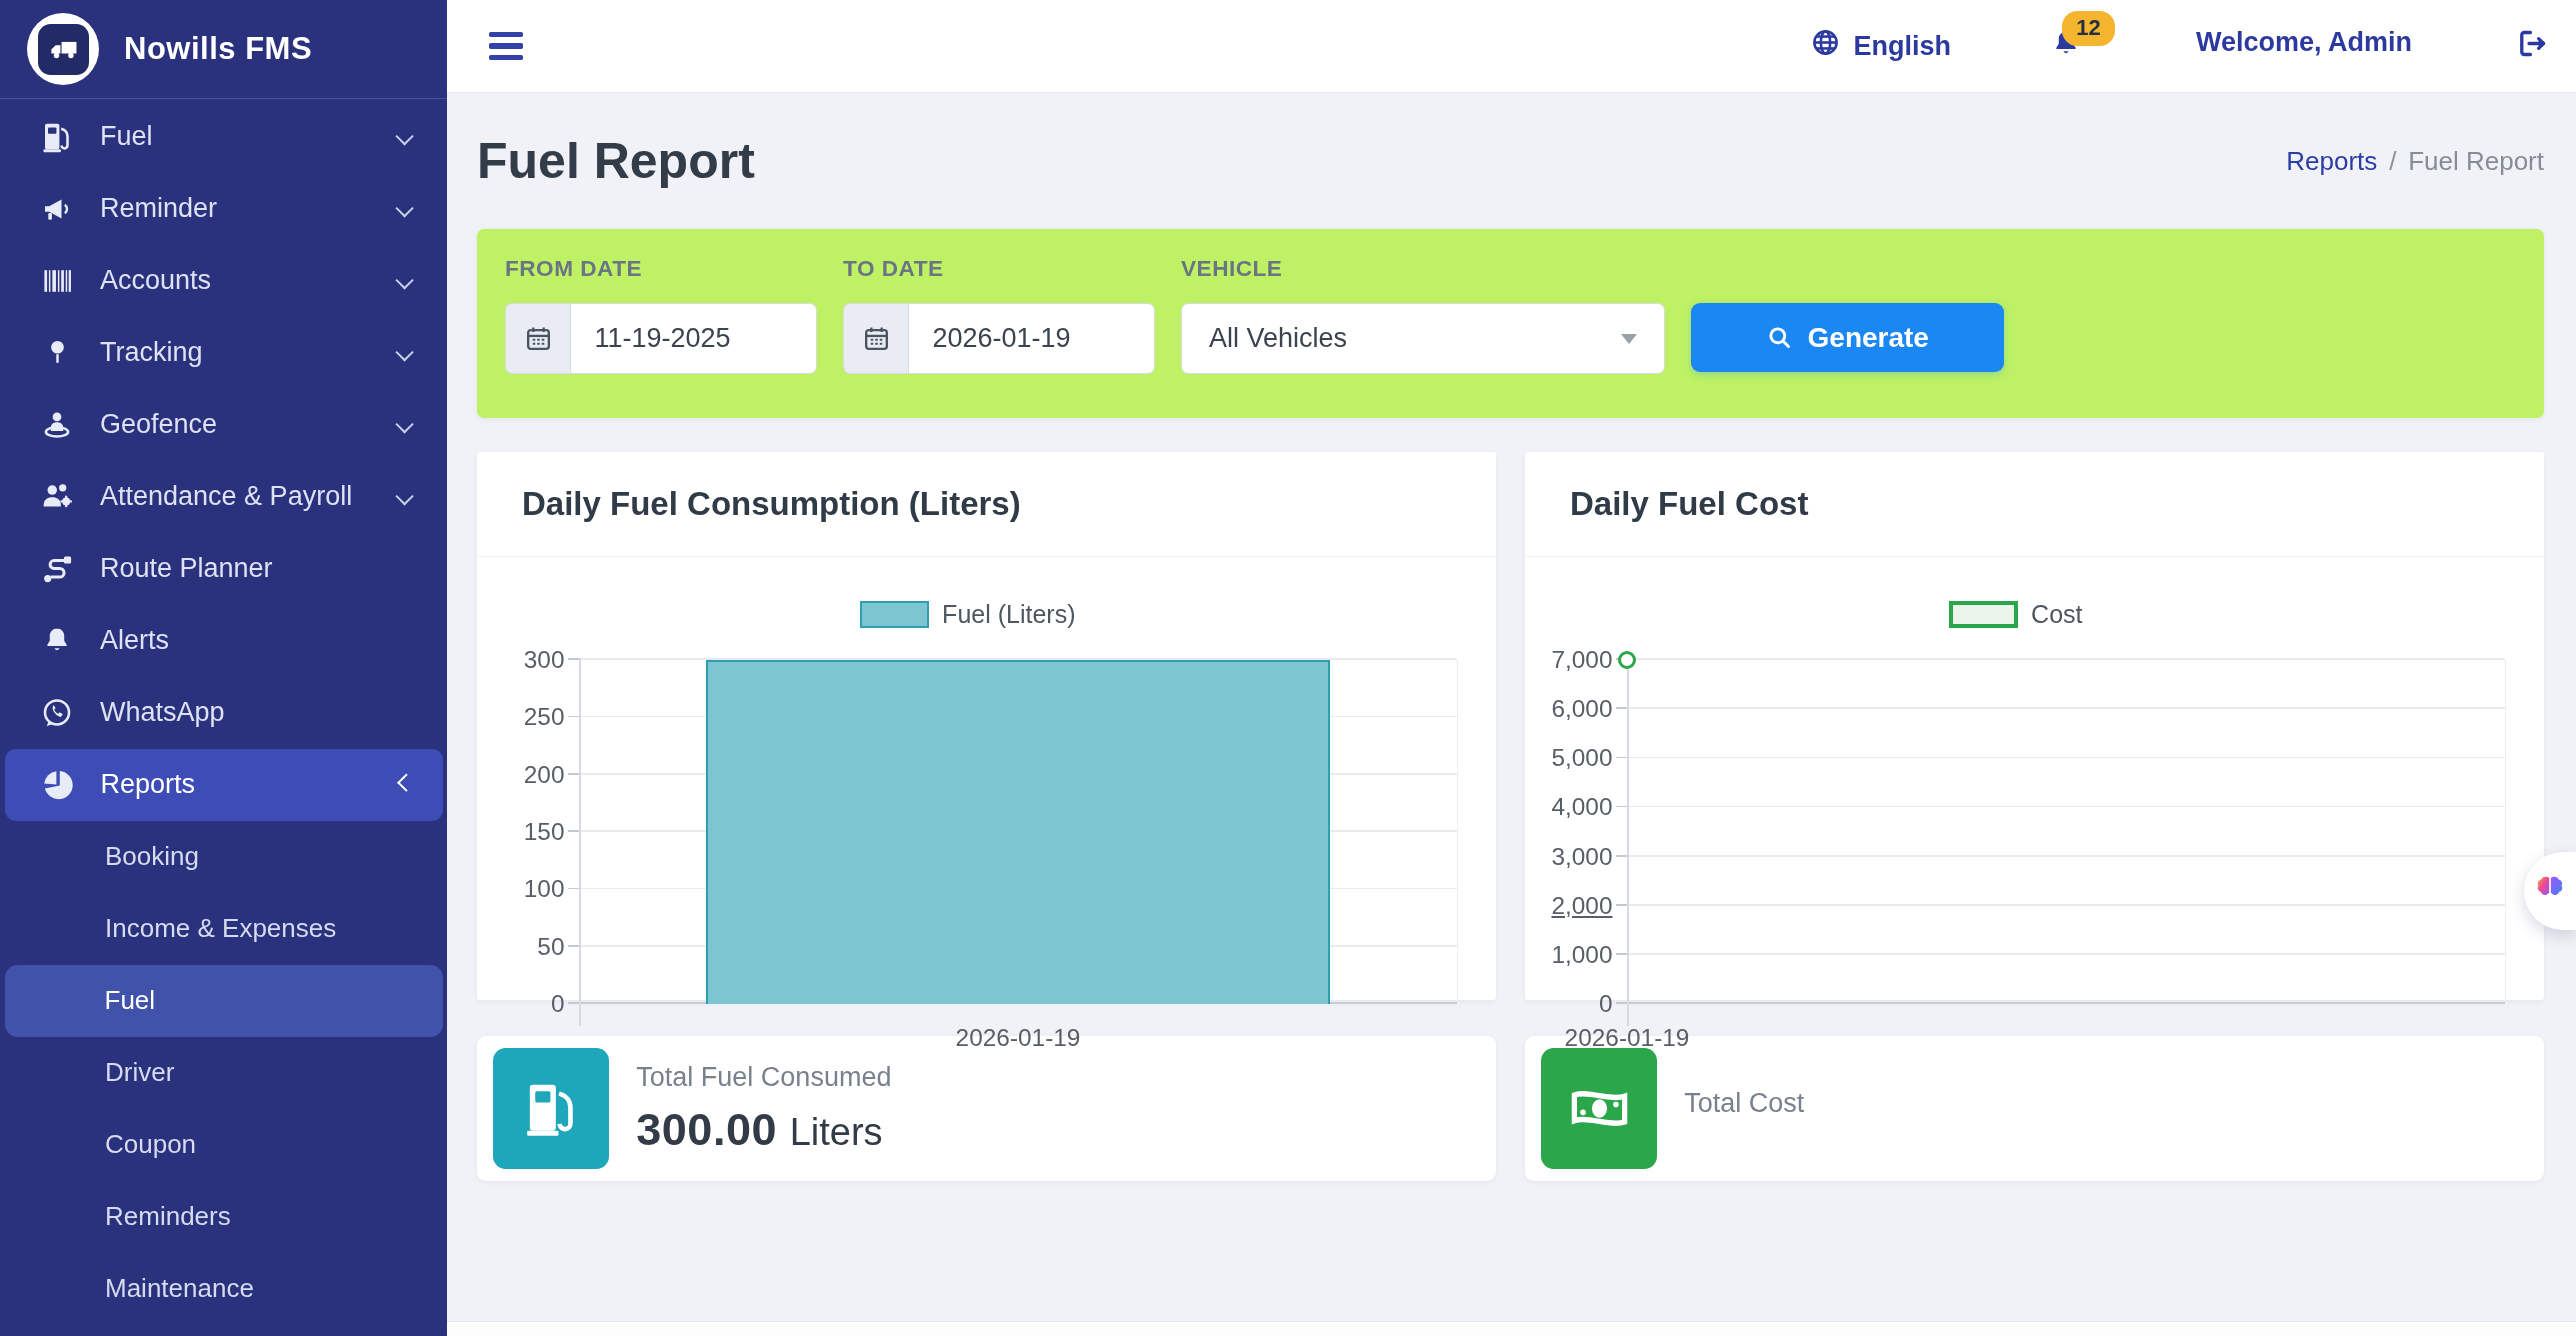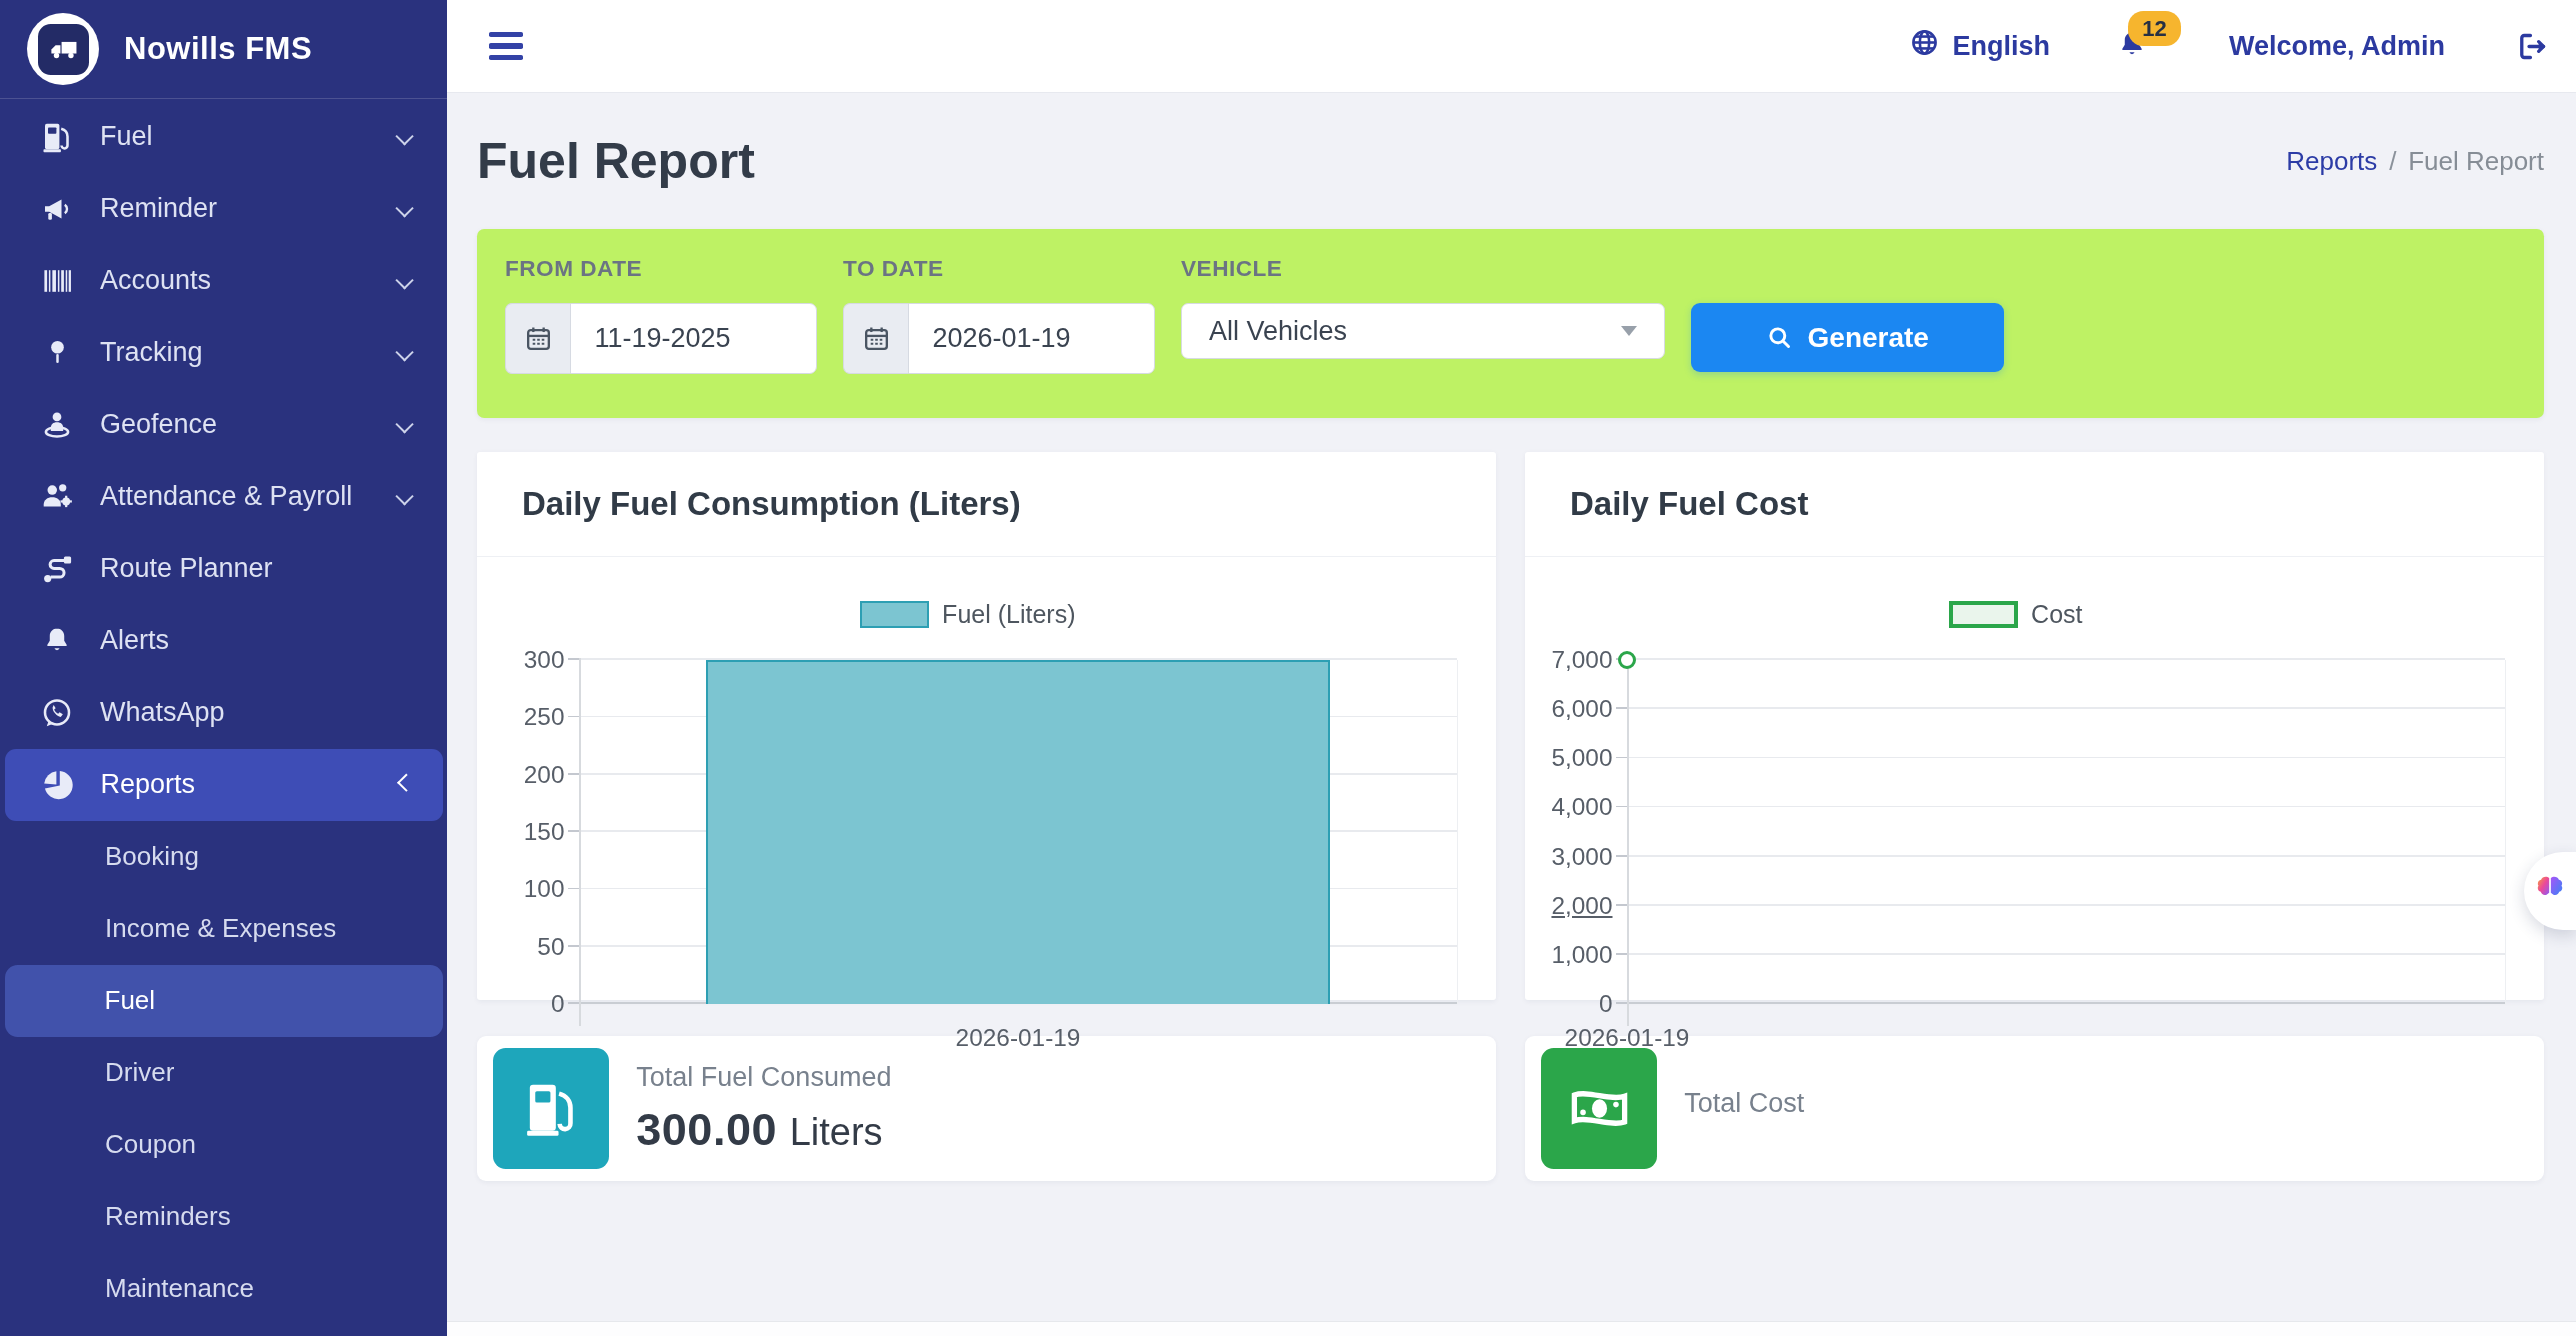--- a/index.html
+++ b/index.html
@@ -21,21 +21,21 @@
   .chev-left { transform:rotate(-45deg); }
   .chev-down { transform:rotate(45deg) translateY(-2.7px); border-color:#ffffff; }
   .subnav .sub-item { height:72px; display:flex; align-items:center; padding-left:105px; font-size:26px; color:#d6dbef; cursor:pointer; }
   .subnav .sub-item.active { background:#4152ab; border-radius:12.7px; margin:0 4.5px; padding-left:100px; color:#ffffff; }
 
   
   .main { flex:1; display:flex; flex-direction:column; position:relative; background:#f1f2f7; }
   .topbar { height:93px; background:#ffffff; border-bottom:0.9px solid #e7e9ef; display:flex; align-items:center; padding:0 27px 0 42px; }
   .hamburger { width:34px; cursor:pointer; display:flex; flex-direction:column; gap:6.3px; }
   .hamburger span { display:block; height:5.4px; background:#3342a6; border-radius:1.8px; }
-  .top-right { margin-left:auto; display:flex; align-items:center; color:#2c3aa0; }
+  .top-right { margin-left:auto; display:flex; color:#2c3aa0;gap:33px; }
   .lang { display:flex; align-items:center; gap:12.7px; margin-right:65px; font-size:27px; font-weight:700; cursor:pointer; }
   .bellwrap { position:relative; margin-right:80px; cursor:pointer; }
   .badge { position:absolute; top:-16.3px; left:12.7px; background:#f6b52e; color:#273043; border-radius:15.4px; padding:4.5px 14.5px; font-size:22px; font-weight:700; }
   .welcome { font-size:27px; font-weight:600; margin-right:71px; cursor:pointer; }
   .logout { cursor:pointer; display:flex; }
 
   
   .content { flex:1; padding:0 32px 0 30px; position:relative; }
   .page-head { height:136px; display:flex; align-items:center; justify-content:space-between; }
   .page-title { font-size:50px; font-weight:700; color:#333c49; }
@@ -44,21 +44,21 @@
   .bc-sep { color:#8b929b; }
   .bc-current { color:#868d96; }
 
   
   .filter-card { background:#bef264; border-radius:7.2px; height:189px; box-shadow:0 1.8px 5.4px rgba(25,35,80,.05); padding:27px 28px 0; display:flex; align-items:flex-start; }
   .fgroup { display:flex; flex-direction:column; margin-right:26px; }
   .flabel { font-size:22.6px; font-weight:700; letter-spacing:0.5px; color:#6b7483; line-height:25px; margin-bottom:22px; }
   .input-group { display:flex; height:71px; }
   .addon { width:65px; background:#e9ecf2; border:0.9px solid #d6dae2; border-right:none; border-radius:7.2px 0 0 7.2px; display:flex; align-items:center; justify-content:center; color:#4a5563; }
   .date-value { width:247px; border:0.9px solid #d6dae2; border-radius:0 7.2px 7.2px 0; background:#fff; display:flex; align-items:center; padding-left:23.5px; font-size:27px; color:#3a4350; }
-  .select { width:484px; height:56px; border:0.9px solid #d6dae2; border-radius:7.2px; background:#fff; display:flex; align-items:center; justify-content:space-between; padding:0 27px; font-size:27px; color:#3a4350; cursor:pointer; }
+  .select { width:484px; height:71px; border:0.9px solid #d6dae2; border-radius:7.2px; background:#fff; display:flex; align-items:center; justify-content:space-between; padding:0 27px; font-size:27px; color:#3a4350; cursor:pointer; }
   .caret { width:0; height:0; border-left:8.1px solid transparent; border-right:8.1px solid transparent; border-top:10px solid #98a0aa; }
   .gen-btn { margin-top:47px; height:69px; width:313px; border:none; border-radius:9px; background:#1b87f2; color:#fff; font-size:28px; font-weight:700; font-family:inherit; display:flex; align-items:center; justify-content:center; gap:14.5px; cursor:pointer; box-shadow:0 2.7px 7.2px rgba(27,135,242,.25); }
 
   
   .charts-row { display:flex; gap:29px; margin-top:34px; }
   .chart-card { flex:1; height:548px; background:#fff; border-radius:3px; box-shadow:0 1.8px 5.4px rgba(25,35,80,.05); }
   .chart-head { height:105px; padding:0 45px; display:flex; align-items:center; border-bottom:1.8px solid #eef0f4; }
   .chart-title { font-size:33px; font-weight:700; color:#313b47; }
   .chart-body { padding-right:38px;text-align:center; }
   .legend { display:flex; justify-content:center; align-items:center; gap:13.6px; margin:43px 0 31px; cursor:pointer; }

